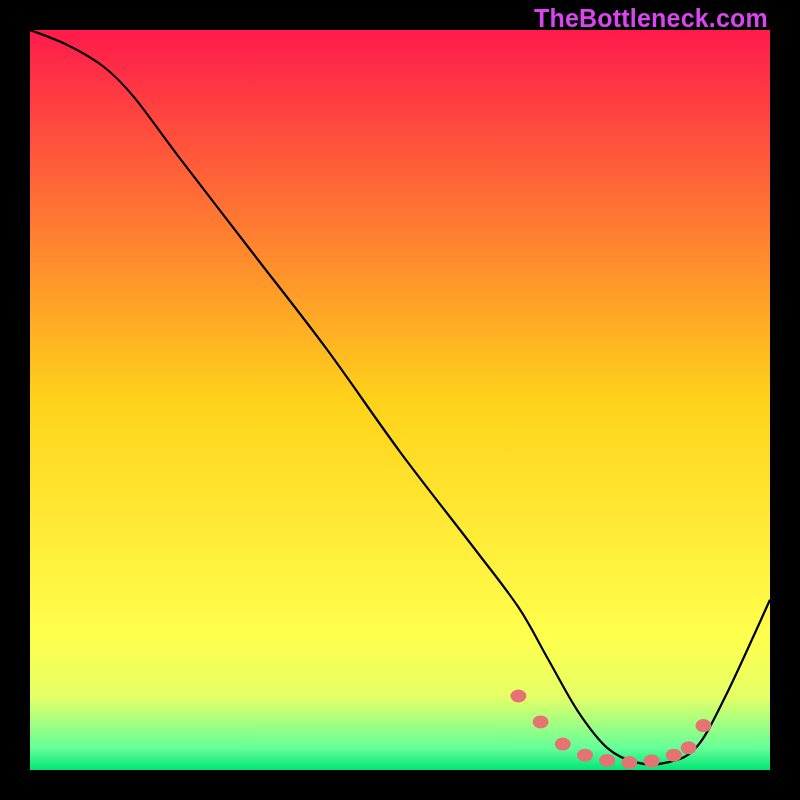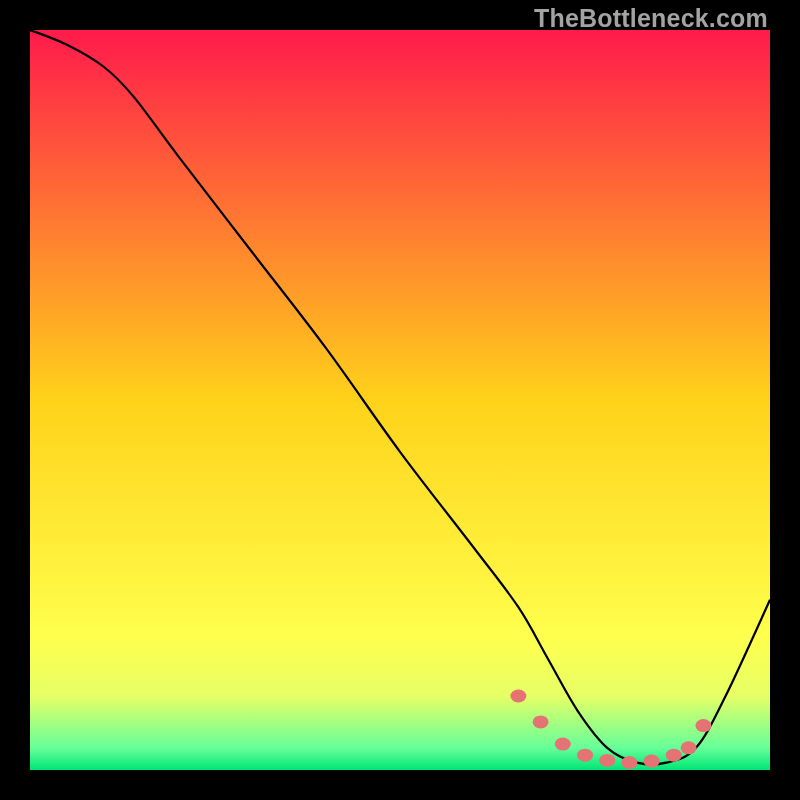--- a/index.html
+++ b/index.html
@@ -23,21 +23,21 @@
     width: 740px;
     height: 740px;
   }
   .watermark {
     position: absolute;
     top: 4px;
     right: 32px;
     font-family: Arial, Helvetica, sans-serif;
     font-size: 25px;
     font-weight: 600;
-    color: #a3a3a3;
+    color: #d946ef;
     letter-spacing: 0.2px;
   }
   svg { display: block; }
 </style>
 </head>
 <body>
 
 <div class="frame">
   <div class="watermark">TheBottleneck.com</div>
 

